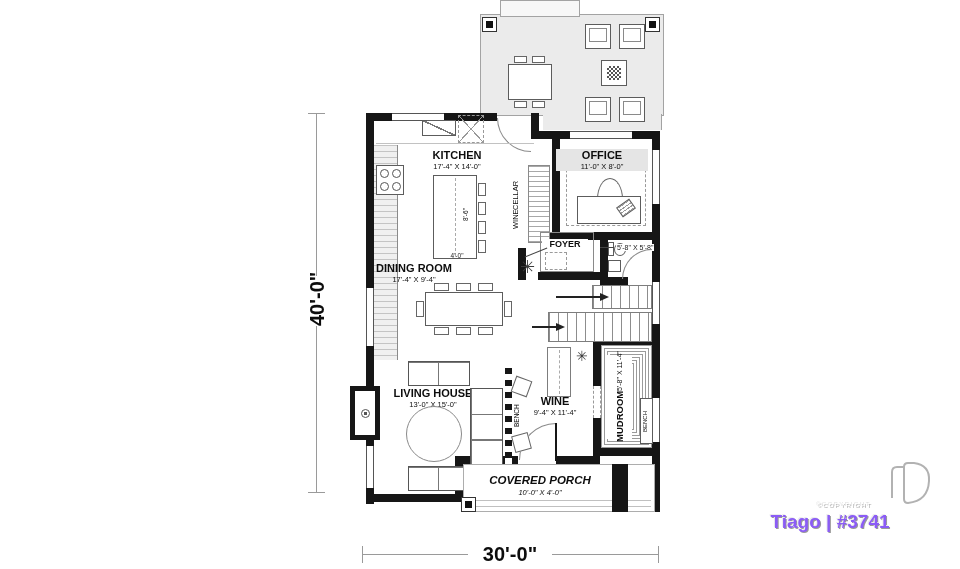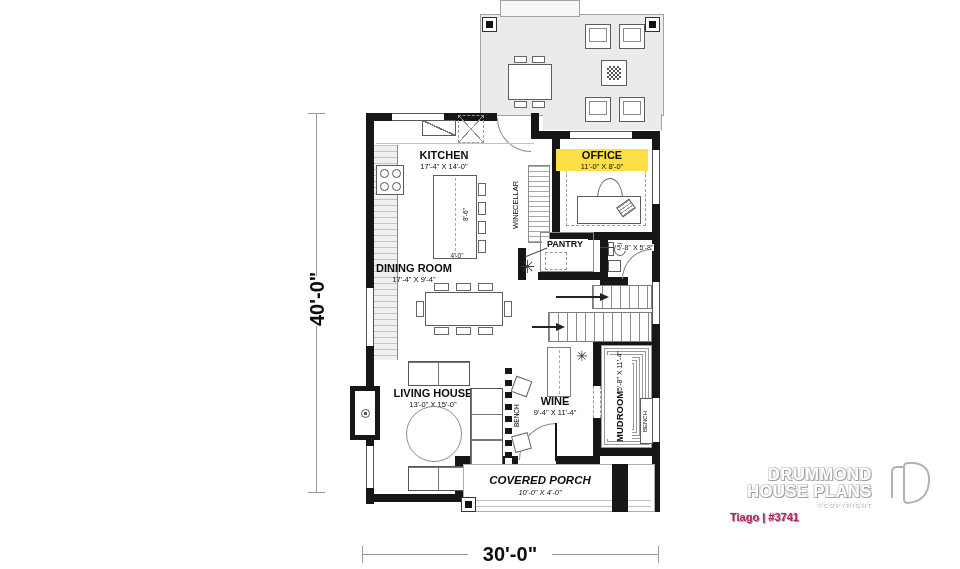--- a/index.html
+++ b/index.html
@@ -60,21 +60,21 @@
   .benchstrip{position:absolute;background:repeating-linear-gradient(180deg,#161616 0,#161616 6px,#fff 6px,#fff 12px);}
   .pillow{position:absolute;box-sizing:border-box;width:17px;height:17px;border:1px solid #666;background:#fff;}
   
   .dimlabel{position:absolute;font-weight:700;font-size:20px;color:#0d0d0d;background:#fff;
             text-align:center;white-space:nowrap;}
   
   .logo{position:absolute;text-align:right;font-weight:700;font-size:16.5px;line-height:1.05;letter-spacing:.5px;
         color:#fff;text-shadow:1px 1px 0 #9e9e9e,-1px -1px 0 #dcdcdc,1px -1px 0 #c4c4c4,-1px 1px 0 #c4c4c4;}
   .copyright{position:absolute;text-align:right;font-size:6px;letter-spacing:1.5px;color:#fff;
              text-shadow:1px 1px 0 #aaa,-1px -1px 0 #ddd;}
-  .planname{position:absolute;text-align:left;font-weight:700;font-size:11px;color:#be185d;
+  .planname{position:absolute;text-align:center;font-weight:700;font-size:19px;color:#8b5cf6;
             text-shadow:-1px -1px 0 #ececec,1px 1px 0 #9a9a9a;}
 </style>
 </head>
 <body>
 
 <div id="stage">
 
   <div class="abs" style="left:480px;top:14px;width:182px;height:100px;background:#ebebeb;border:1px solid #a3a3a3;"></div>
   <div class="abs" style="left:543px;top:114px;width:118px;height:16px;background:#ebebeb;border-right:1px solid #a3a3a3;"></div>
   <div class="abs" style="left:500px;top:0;width:78px;height:15px;background:#f7f7f7;border:1px solid #a3a3a3;"></div>
@@ -135,21 +135,21 @@
   <div class="counter" style="left:374px;top:145px;width:24px;height:215px;"></div>
   <div class="furn" style="left:376px;top:165px;width:28px;height:30px;"></div>
   <div class="burner" style="left:380px;top:169px;"></div>
   <div class="burner" style="left:392px;top:169px;"></div>
   <div class="burner" style="left:380px;top:182px;"></div>
   <div class="burner" style="left:392px;top:182px;"></div>
   <div class="furn" style="left:422px;top:120px;width:34px;height:16px;background-image:linear-gradient(25deg,transparent 47%,#777 47%,#777 53%,transparent 53%);"></div>
   <div class="xcab" style="left:458px;top:115px;width:26px;height:28px;"></div>
   <div class="thin" style="left:376px;top:143px;width:158px;height:1px;background:#c2c2c2;"></div>
 
-  <div class="rl" style="left:399px;top:149px;width:90px;">
+  <div class="rl" style="left:412px;top:149px;width:90px;">
     <span>KITCHEN</span>
     <span class="d">17'-4" X 14'-0"</span>
   </div>
 
   <div class="furn" style="left:433px;top:175px;width:44px;height:84px;">
     <div class="dash" style="left:50%;top:2px;bottom:2px;width:0;border-left:1px dashed #aaa;border-right:none;border-top:none;border-bottom:none;"></div>
   </div>
   <div class="chair" style="left:478px;top:183px;width:8px;height:13px;"></div>
   <div class="chair" style="left:478px;top:202px;width:8px;height:13px;"></div>
   <div class="chair" style="left:478px;top:221px;width:8px;height:13px;"></div>
@@ -157,39 +157,39 @@
   <div class="vtext tiny" style="left:462px;top:198px;height:34px;">8'-6"</div>
   <div class="tiny" style="left:444px;top:252px;width:26px;text-align:center;">4'-0"</div>
 
   <div class="hatch-v" style="left:528px;top:165px;width:22px;height:78px;"></div>
   <div class="vtext" style="left:504px;top:168px;width:22px;height:74px;font-size:7.5px;font-weight:400;">
     <span>WINE</span>
     <span>CELLAR</span>
   </div>
 
   <div class="dash" style="left:566px;top:150px;width:80px;height:76px;"></div>
-  <div class="rl" style="left:556px;top:149px;width:92px;background:#fde047;">
+  <div class="rl" style="left:556px;top:149px;width:92px;background:#e5e5e5;">
     <span>OFFICE</span>
     <span class="d">11'-0" X 8'-0"</span>
   </div>
   <div class="abs" style="left:597px;top:178px;width:24px;height:20px;border:1px solid #666;border-bottom:none;border-radius:50% 50% 0 0/100% 100% 0 0;background:#fff;"></div>
   <div class="furn" style="left:577px;top:196px;width:64px;height:28px;"></div>
   <div class="furn" style="left:618px;top:202px;width:16px;height:12px;transform:rotate(-35deg);background-image:repeating-linear-gradient(0deg,#999 0,#999 1px,#fff 1px,#fff 3px);"></div>
 
   <div class="furn" style="left:608px;top:242px;width:6px;height:14px;"></div>
   <div class="furn" style="left:614px;top:243px;width:12px;height:13px;border-radius:50%;"></div>
   <div class="furn" style="left:608px;top:260px;width:13px;height:12px;"></div>
   <div class="thin" style="left:600px;top:247px;width:14px;height:1px;background:#444;"></div>
   <div class="tiny" style="left:616px;top:244px;font-size:7px;background:#fff;padding:0 1px;">5'-8" X 5'-8"</div>
   <div class="arc-tl" style="left:622px;top:249px;width:30px;height:30px;"></div>
 
   <div class="abs" style="left:540px;top:232px;width:54px;height:40px;border:1px solid #8a8a8a;box-sizing:border-box;"></div>
   <div class="dash" style="left:545px;top:252px;width:22px;height:18px;"></div>
   <div class="rl" style="left:542px;top:239px;width:46px;font-size:9px;background:#fff;">
-    <span>PANTRY</span>
+    <span>FOYER</span>
   </div>
   <div class="thin" style="left:524px;top:252px;width:24px;height:1px;background:#444;transform:rotate(-22deg);"></div>
   <div class="flower" style="left:520px;top:256px;font-size:18px;">✳</div>
 
   <div class="stair" style="left:592px;top:285px;width:60px;height:24px;"></div>
   <div class="stair" style="left:548px;top:312px;width:104px;height:30px;"></div>
   <div class="arr-line" style="left:556px;top:296px;width:44px;"></div>
   <div class="arr-head" style="left:600px;top:293px;"></div>
   <div class="arr-line" style="left:532px;top:326px;width:24px;"></div>
   <div class="arr-head" style="left:556px;top:323px;"></div>
@@ -264,24 +264,20 @@
   <div class="thin" style="left:316px;top:113px;width:1px;height:380px;"></div>
   <div class="thin" style="left:308px;top:113px;width:17px;height:1px;"></div>
   <div class="thin" style="left:308px;top:492px;width:17px;height:1px;"></div>
   <div class="dimlabel" style="left:292px;top:288px;width:50px;height:26px;line-height:26px;transform:rotate(-90deg);">40'-0"</div>
 
   <div class="thin" style="left:362px;top:554px;width:297px;height:1px;"></div>
   <div class="thin" style="left:362px;top:546px;width:1px;height:17px;"></div>
   <div class="thin" style="left:658px;top:546px;width:1px;height:17px;"></div>
   <div class="dimlabel" style="left:468px;top:542px;width:84px;height:24px;line-height:24px;">30'-0"</div>
 
-  <div class="logo" style="left:712px;top:466px;width:160px;">
-    <span>DRUMMOND</span><br>
-    <span>HOUSE PLANS</span>
-  </div>
   <div class="copyright" style="left:712px;top:502px;width:160px;padding-right:10px;">©COPYRIGHT</div>
   <svg class="abs" style="left:878px;top:460px;" width="54" height="46" viewBox="0 0 54 46">
     <path d="M14 38 V12 Q14 7 19 7 H26" fill="none" stroke="#b2b2b2" stroke-width="2"></path>
     <path d="M30 3 H36 Q52 5 51 21 Q50 41 30 43 Q26 43 26 39 V7 Q26 3 30 3 Z" fill="#fff" stroke="#b2b2b2" stroke-width="2"></path>
   </svg>
   <div class="planname" style="left:730px;top:511px;width:200px;">Tiago | #3741</div>
 
 </div>
 
 </body></html>

